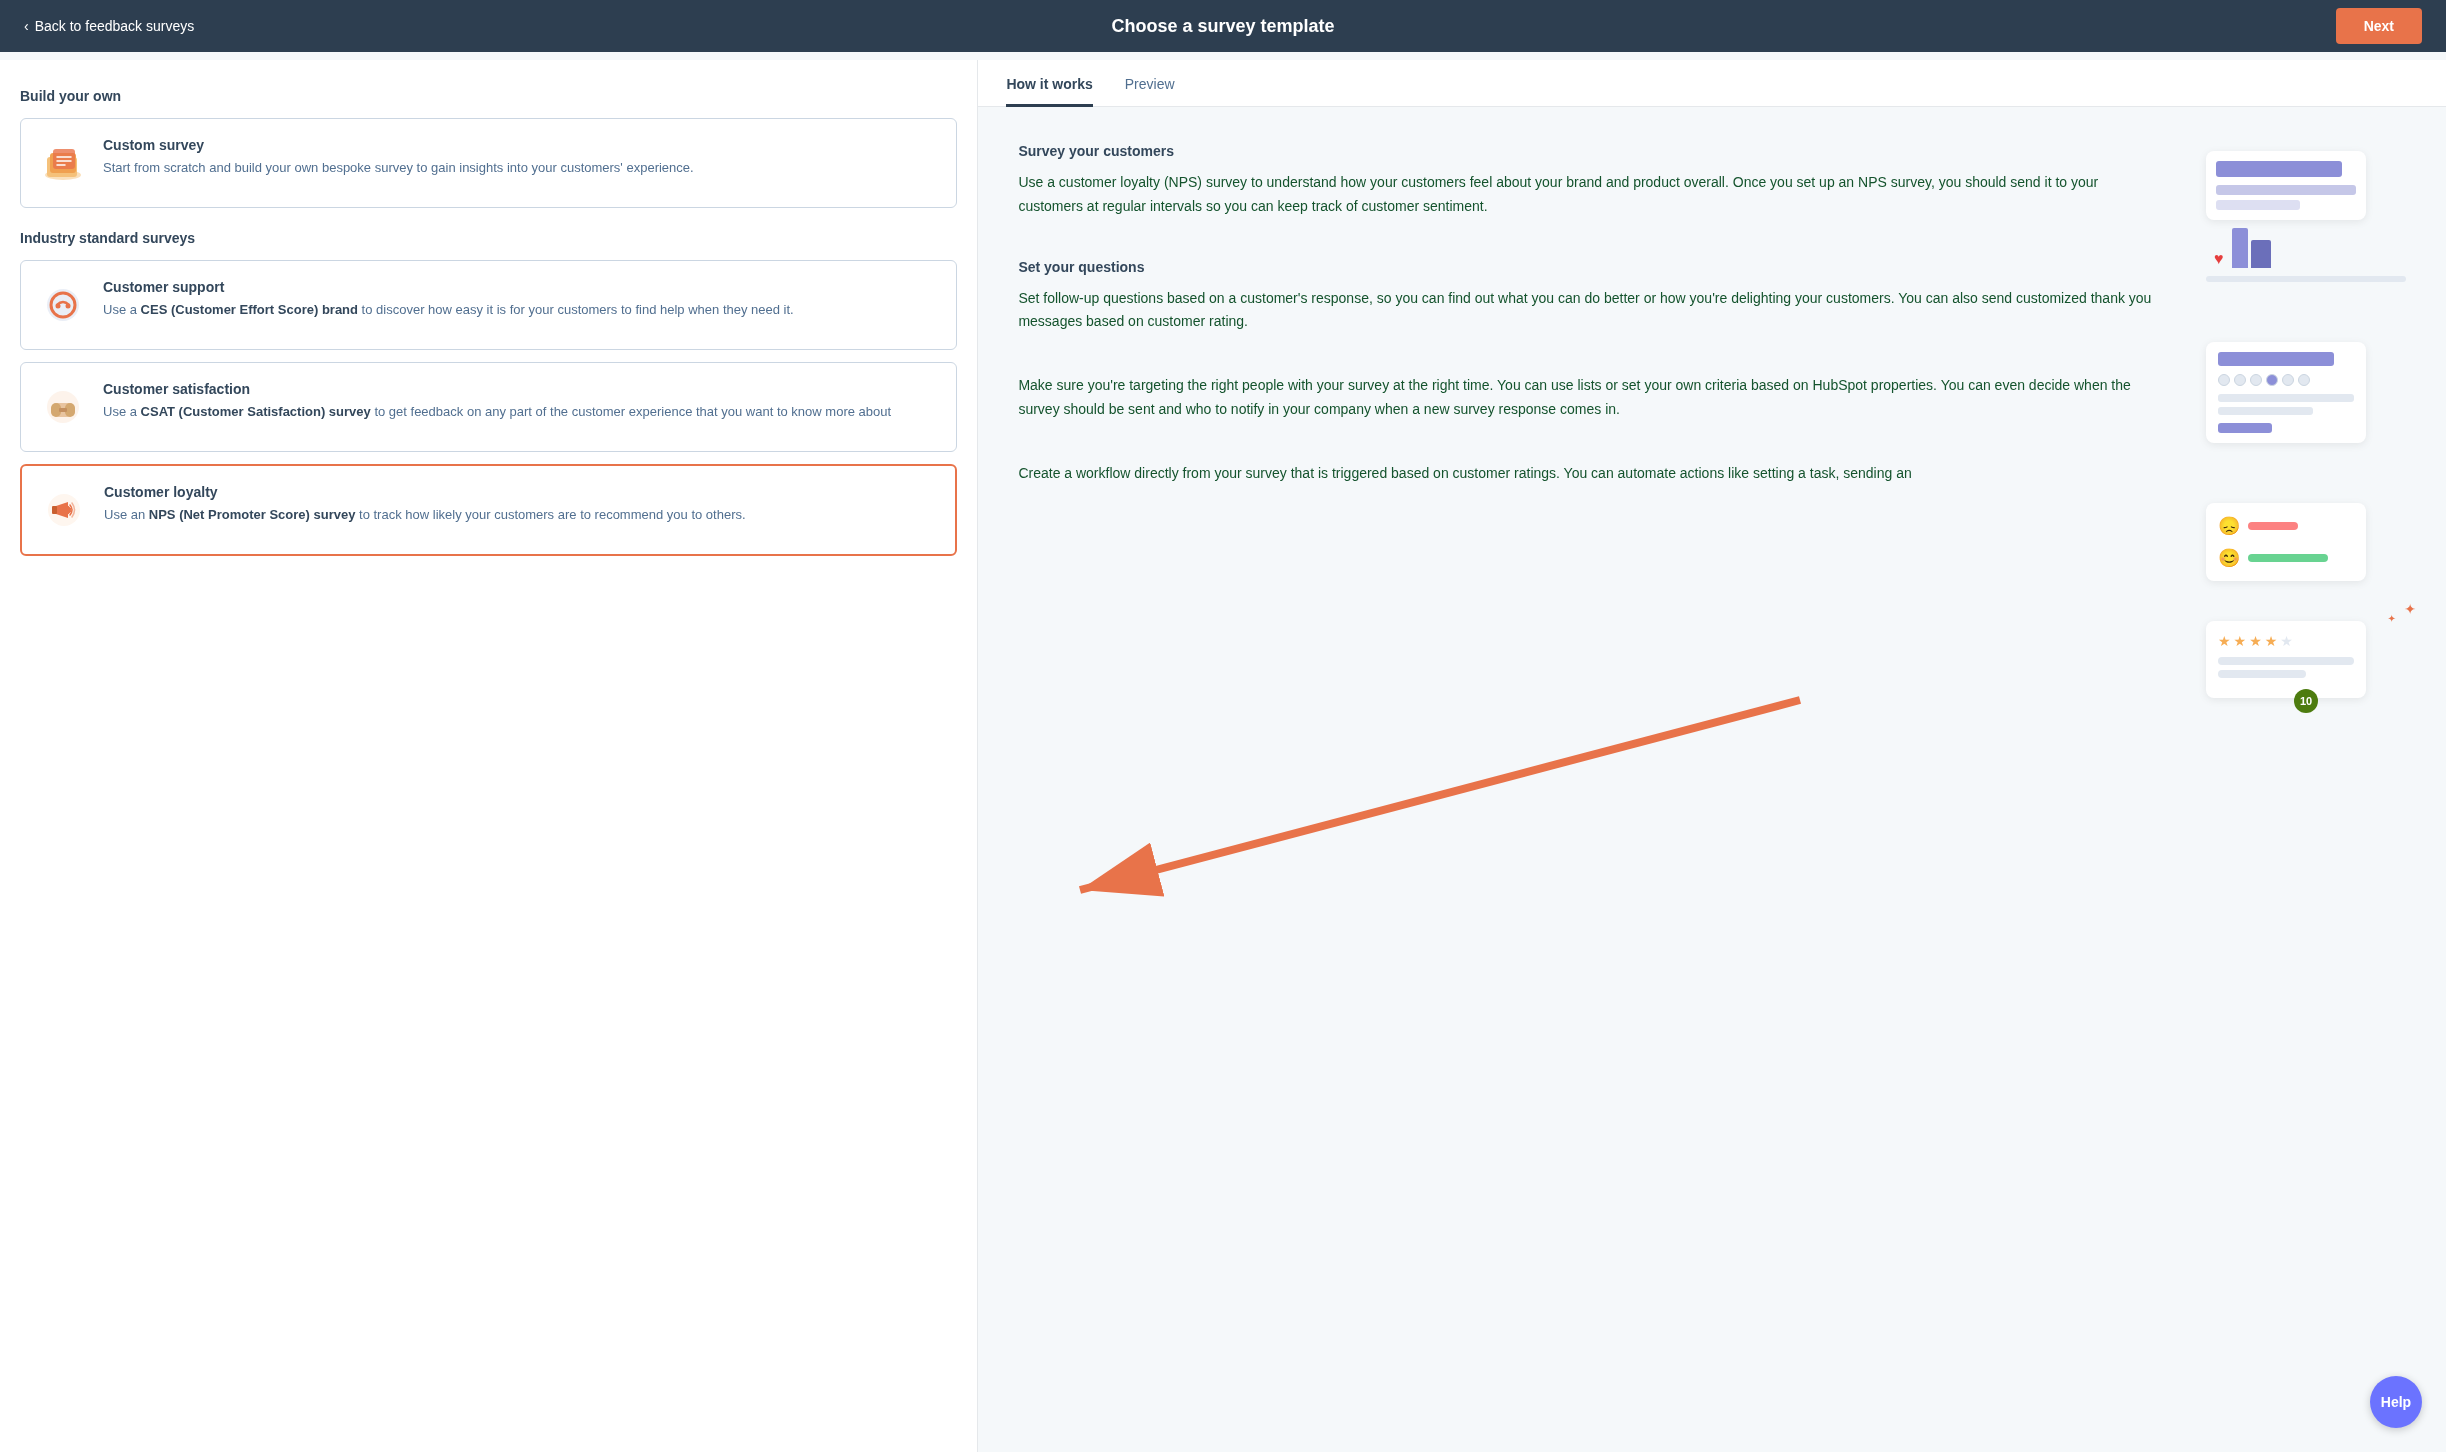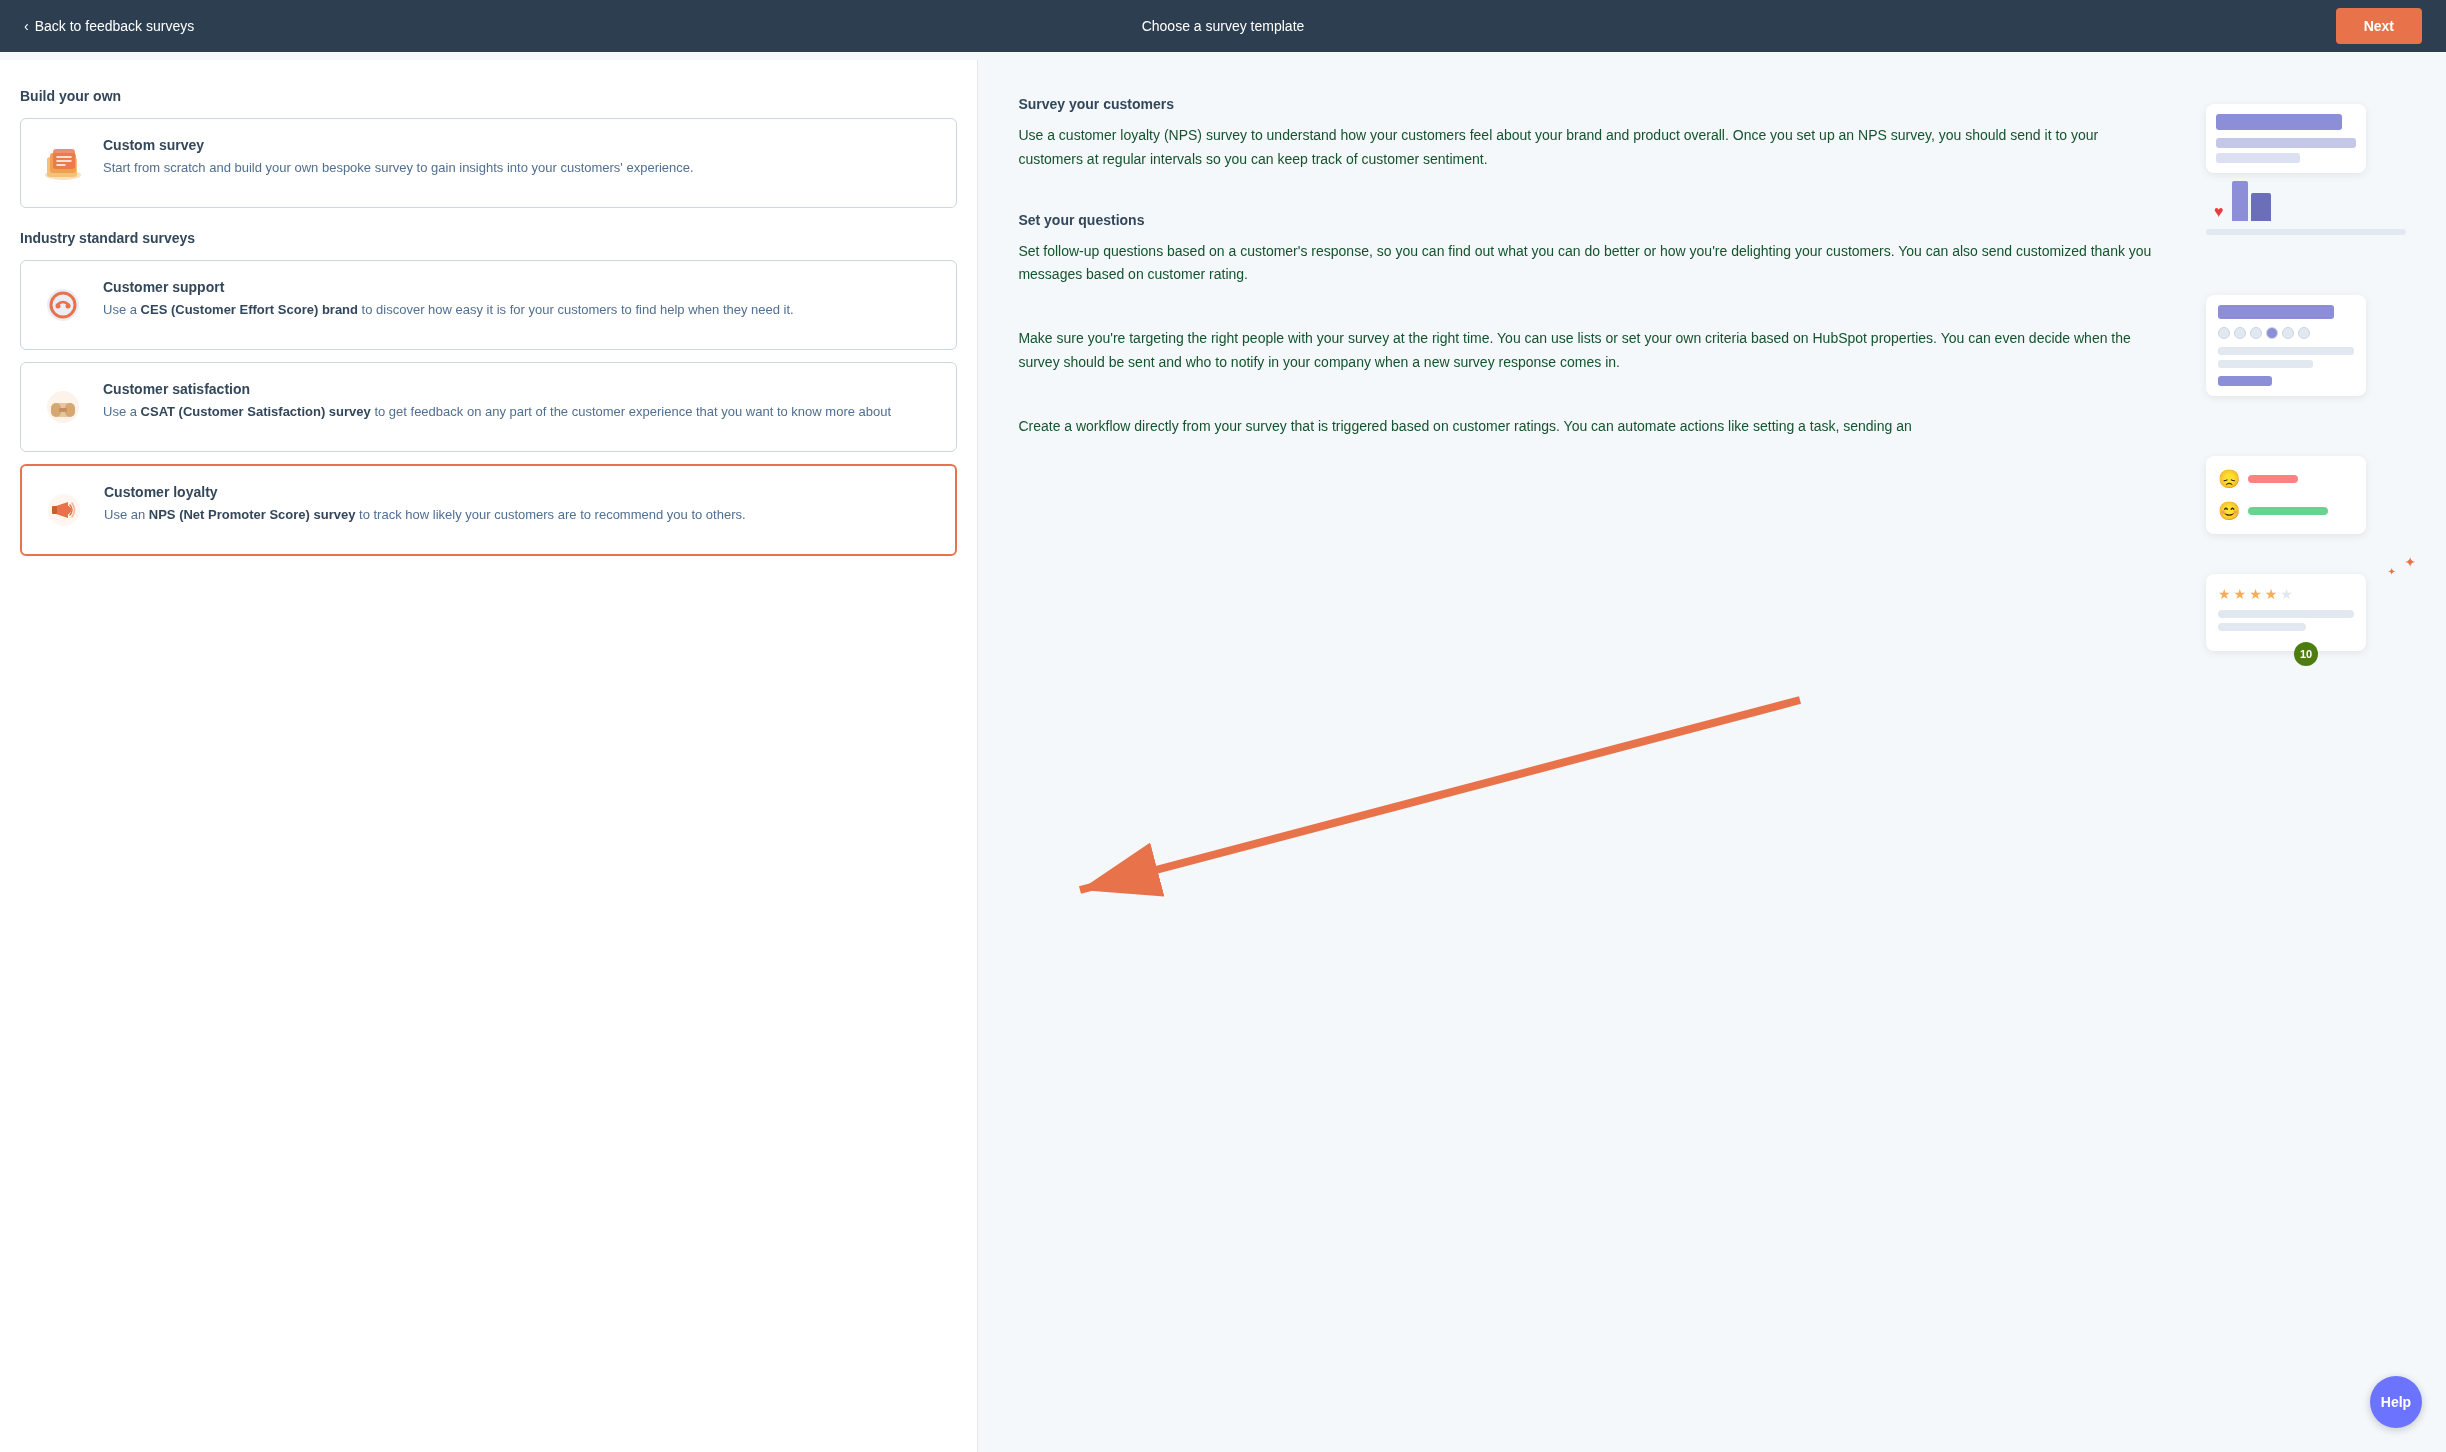--- a/index.html
+++ b/index.html
@@ -21,22 +21,22 @@
     .header-back {
       display: flex;
       align-items: center;
       gap: 6px;
       color: white;
       font-size: 14px;
       cursor: pointer;
       text-decoration: none;
     }
     .header-title {
-      font-size: 14px;
-      font-weight: 400;
+      font-size: 18px;
+      font-weight: 700;
       color: white;
       position: absolute;
       left: 50%;
       transform: translateX(-50%);
     }
     .next-btn {
       background: #e8734a;
       color: white;
       border: none;
       padding: 10px 28px;
@@ -353,20 +353,24 @@
           <div class="card-desc">
             Use an <strong>NPS (Net Promoter Score) survey</strong> to track how likely your customers are to recommend you to others.
           </div>
         </div>
       </div>
     </div>
   </div>
 
   <div class="right-panel">
 
+    <div class="tabs-bar">
+      <div class="tab active">How it works</div>
+      <div class="tab">Preview</div>
+    </div>
 
     <div class="content-area">
       <div class="content-text">
 
         <div class="section-block">
           <h3>Survey your customers</h3>
           <p>Use a customer loyalty (NPS) survey to understand how your customers feel about your brand and product overall. Once you set up an NPS survey, you should send it to your customers at regular intervals so you can keep track of customer sentiment.</p>
         </div>
 
         <div class="section-block">

